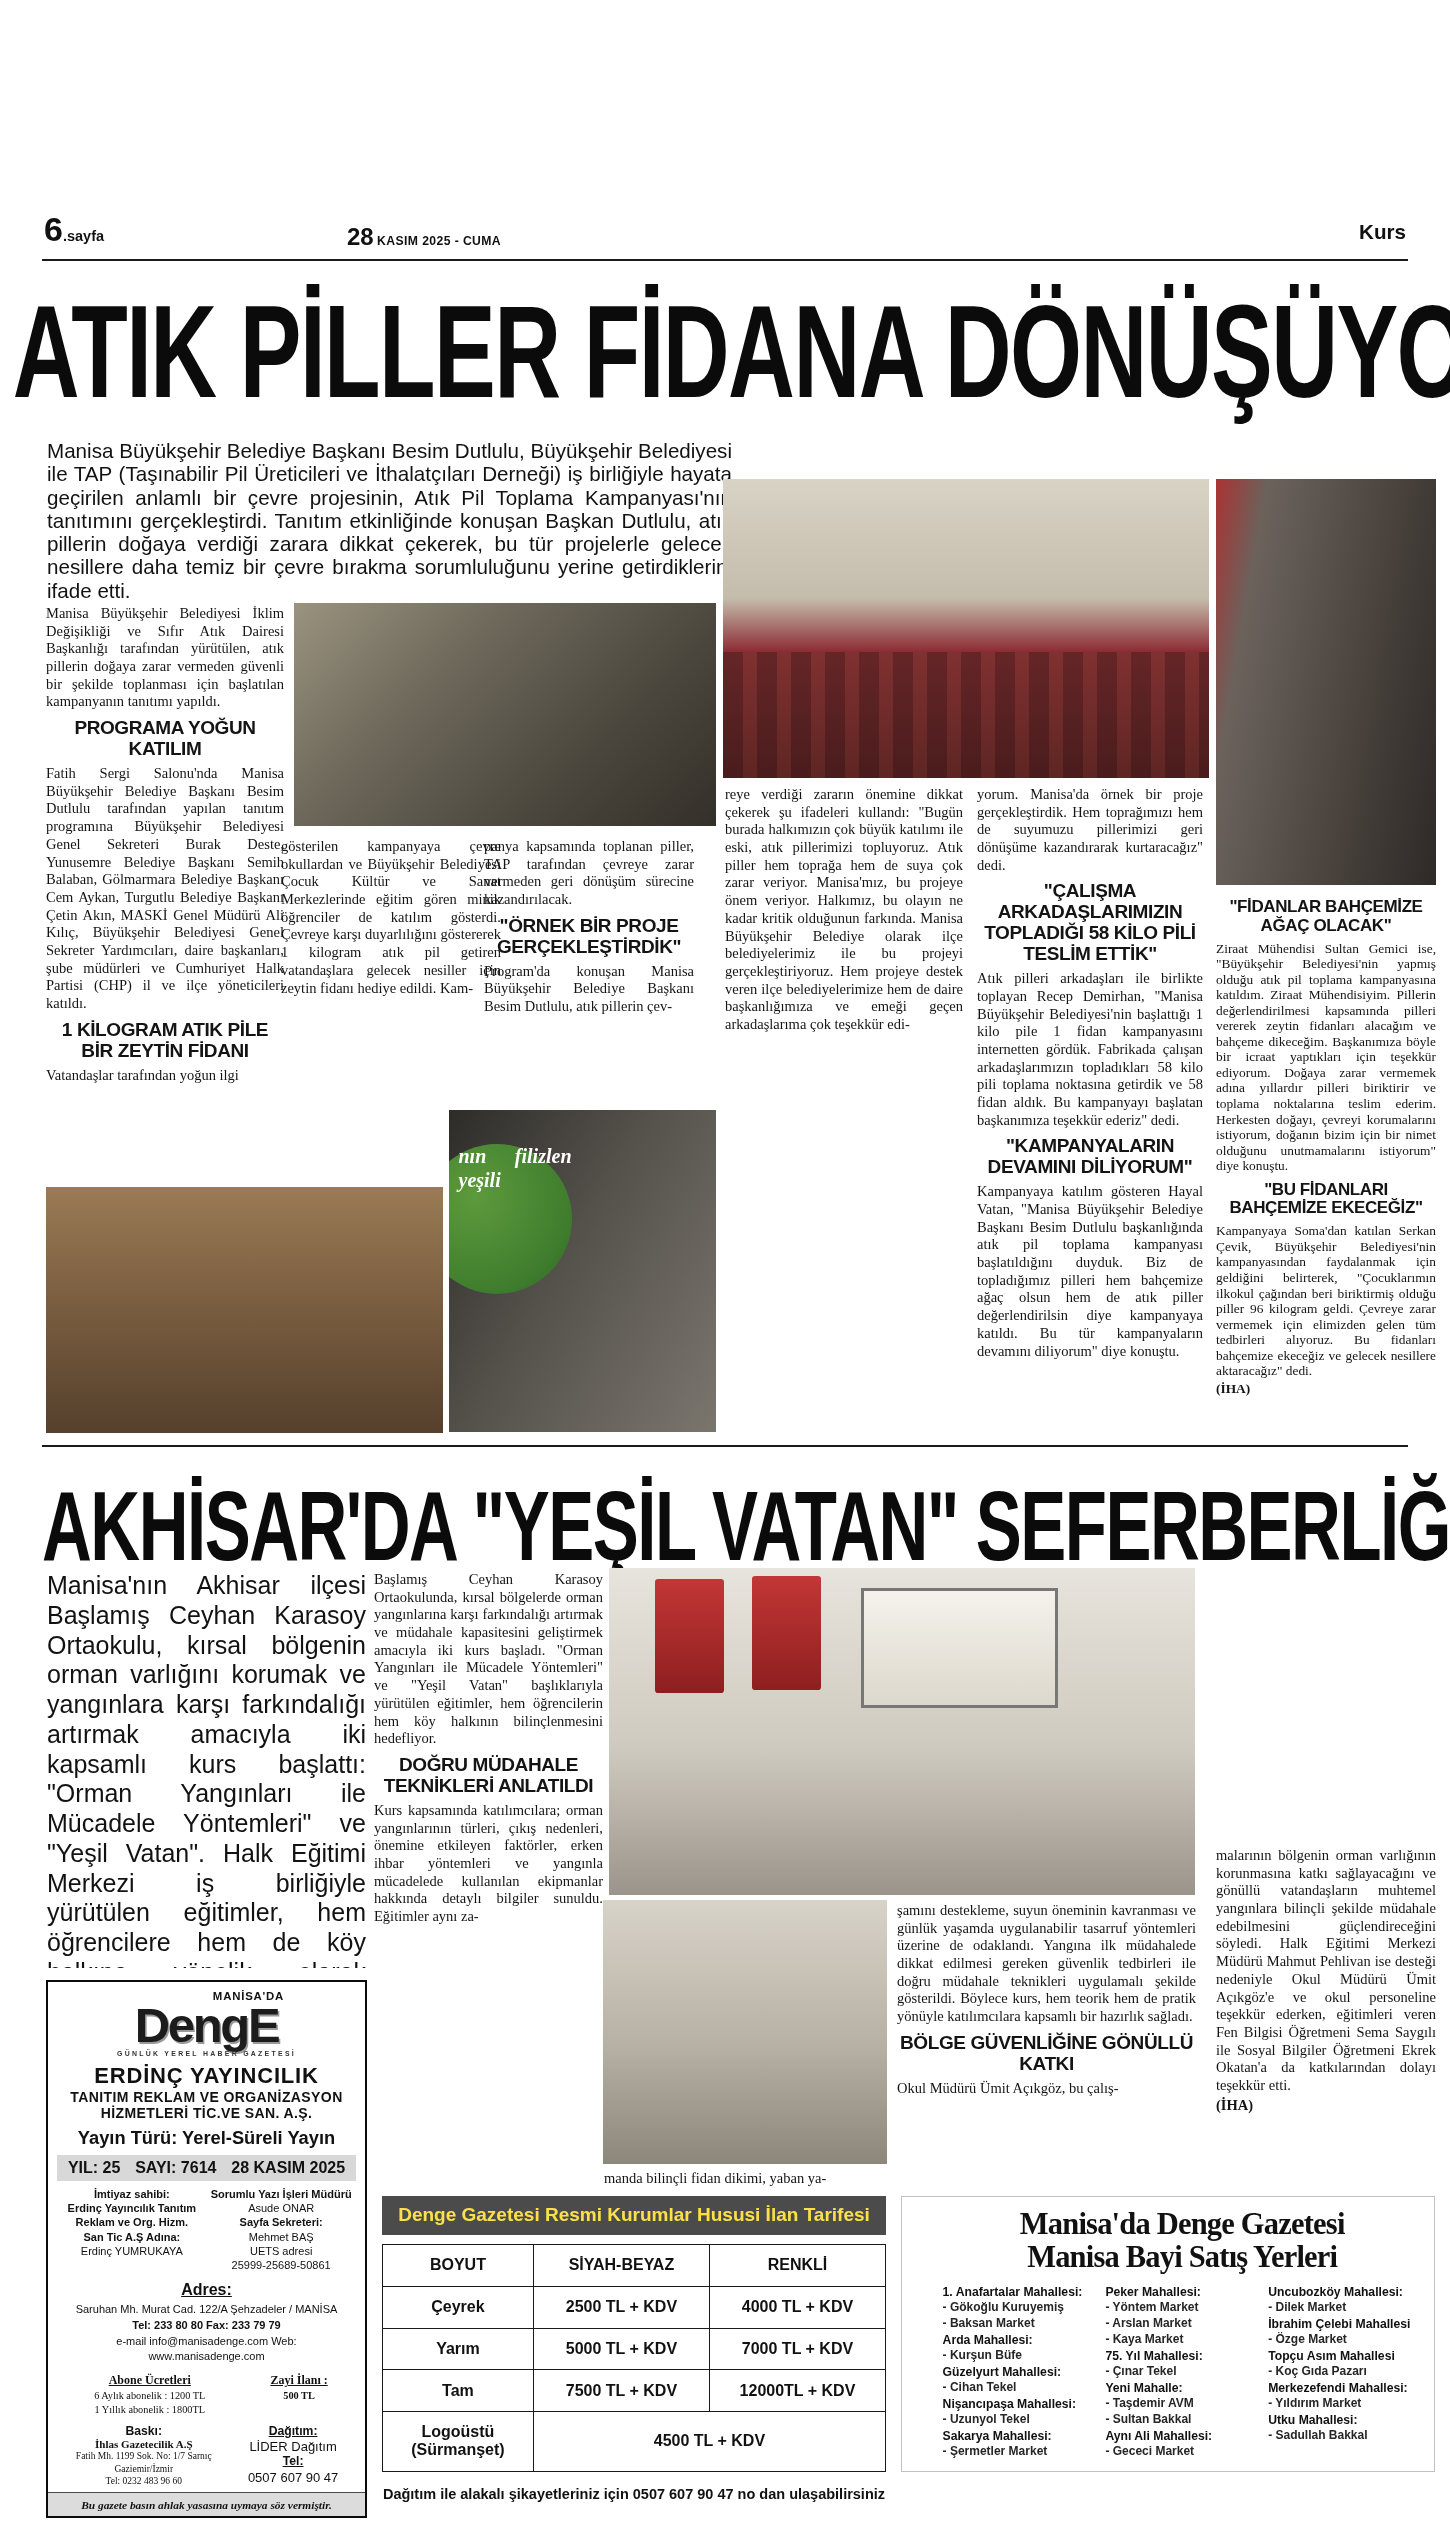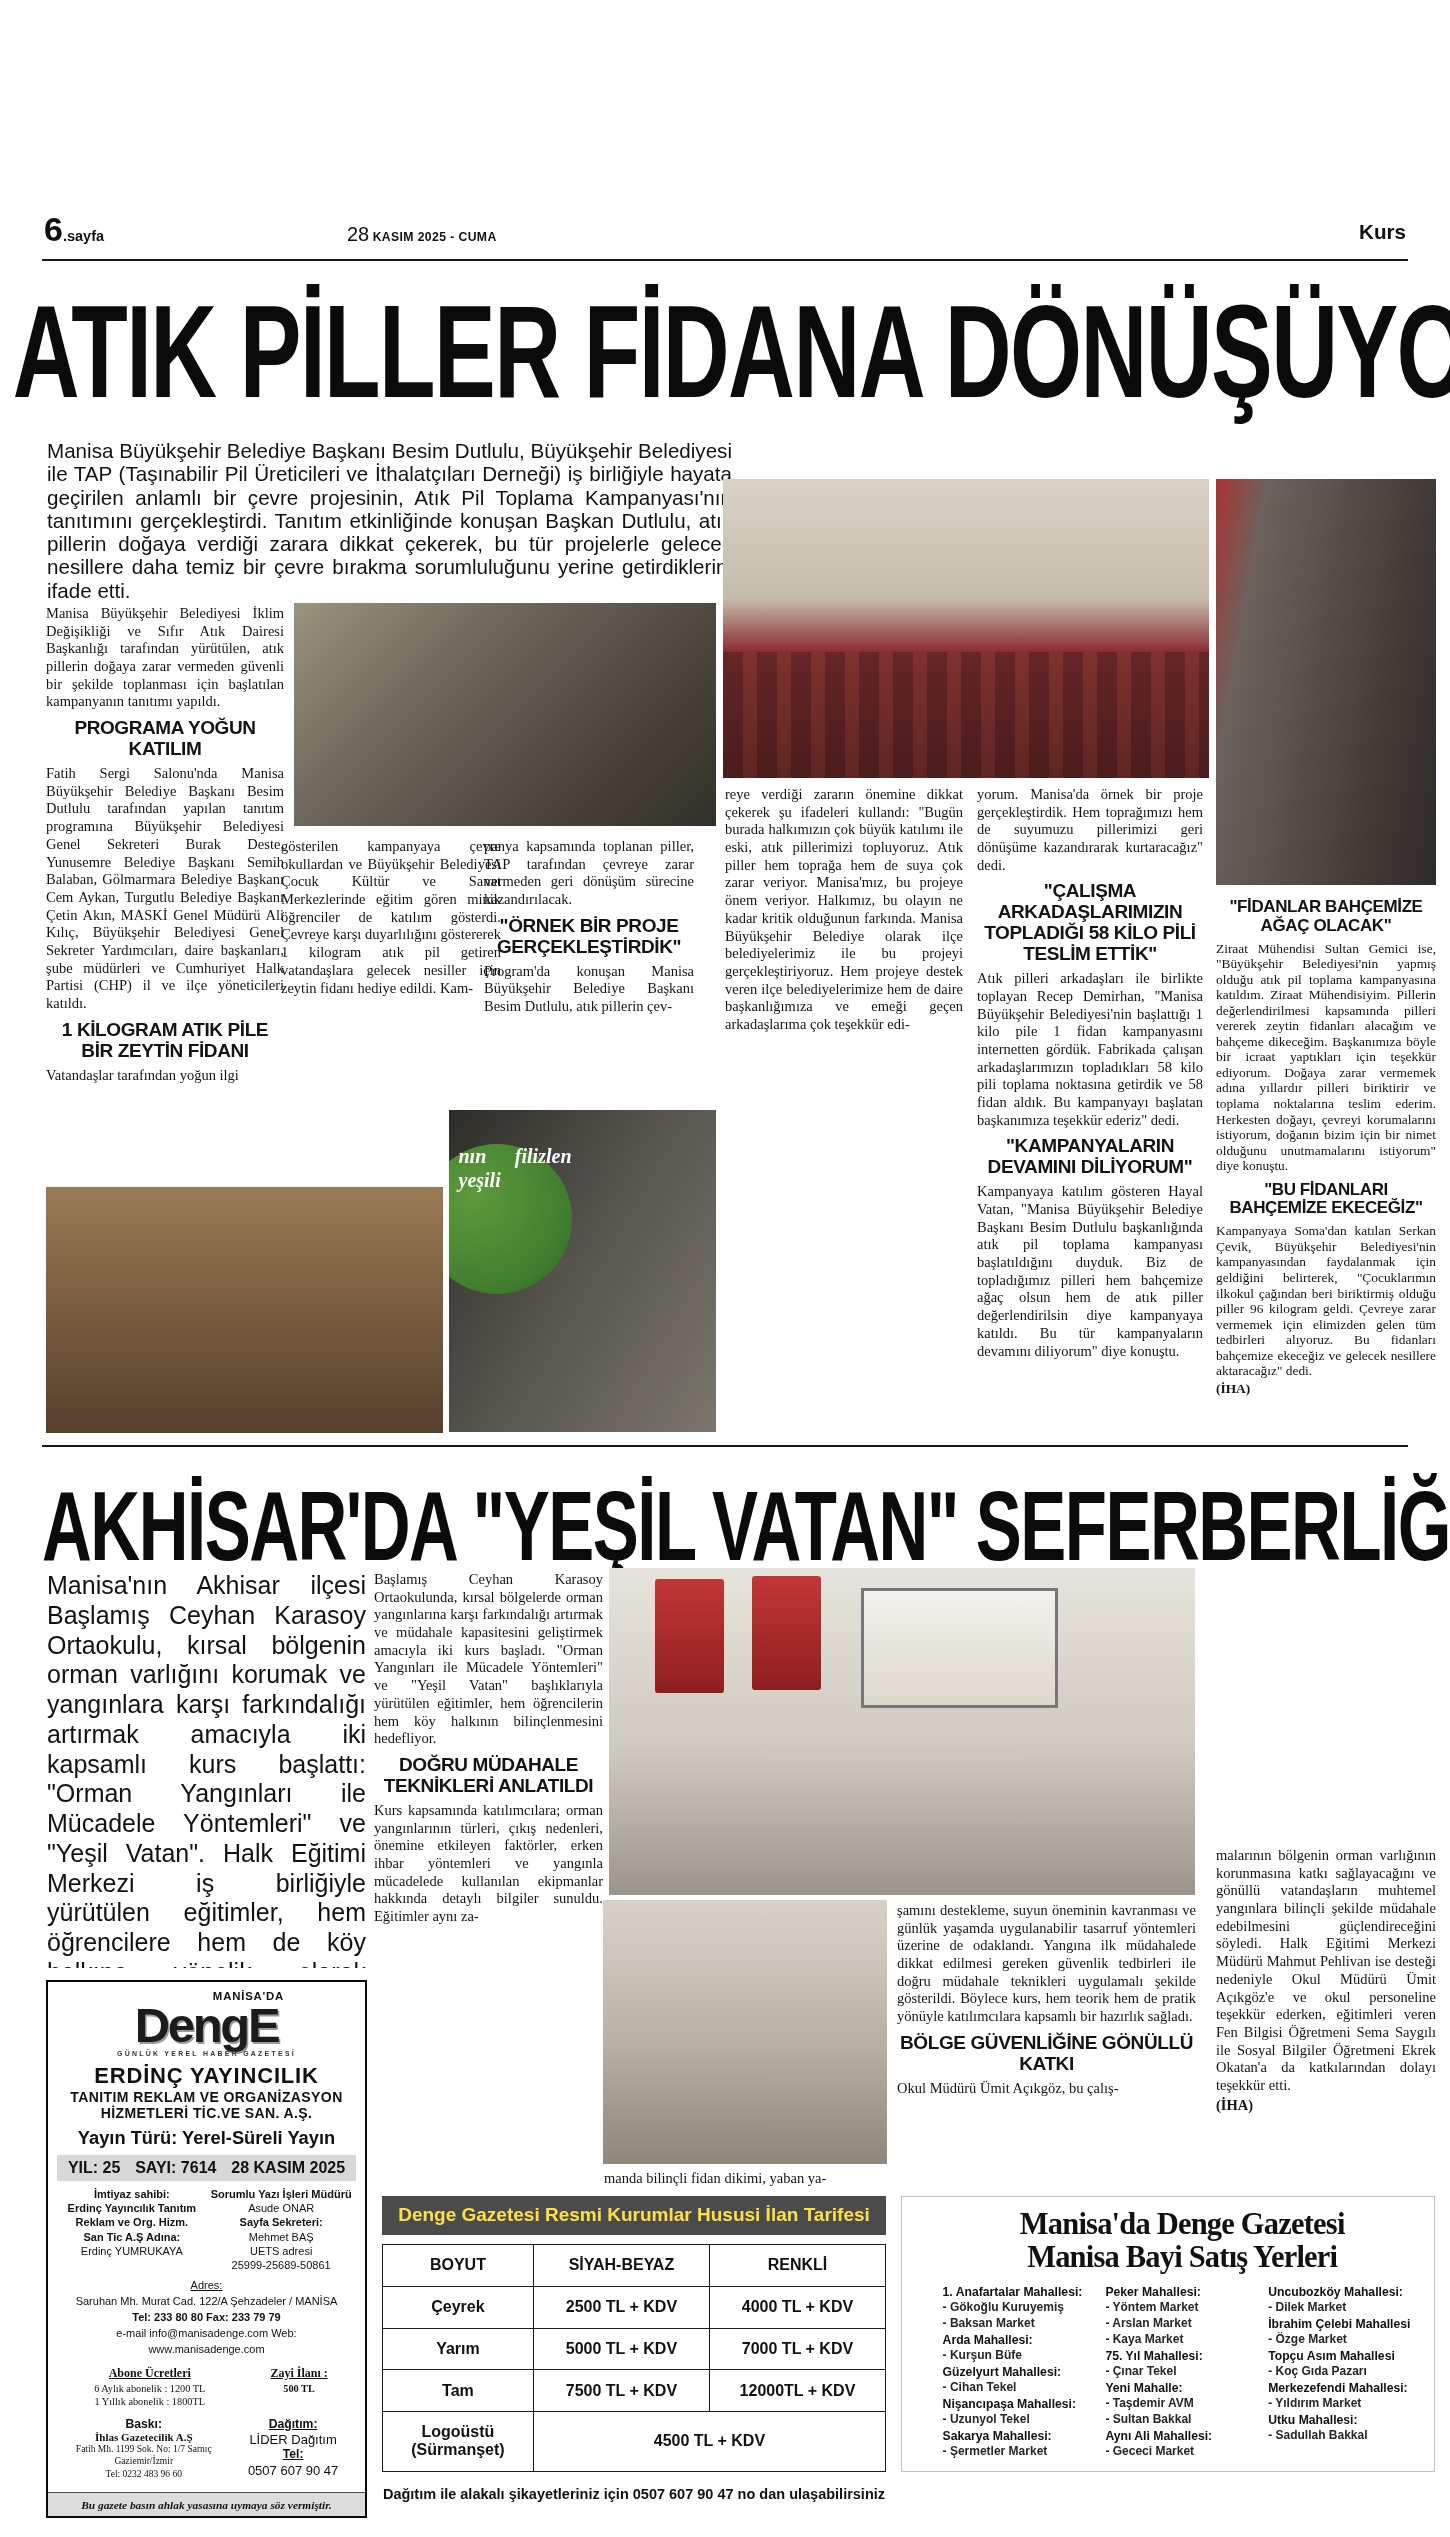--- a/index.html
+++ b/index.html
@@ -2,21 +2,21 @@
 <html style="font-size:12.2px"><head>
 <meta charset="utf-8">
 <style>
   html,body{margin:0;padding:0;background:#ffffff;}
   .page{position:relative;width:1450px;height:2538px;background:#fff;font-family:"Liberation Sans",sans-serif;color:#111;overflow:hidden;}
   .abs{position:absolute;}
 
   
   .pgnum{font-weight:700;font-size:34px;line-height:1;}
   .pgnum small{font-size:14.5px;font-weight:700;}
-  .dateline .d{font-weight:400;font-size:20px;}
+  .dateline .d{font-weight:700;font-size:24px;}
   .dateline .r{font-weight:700;font-size:12.2px;letter-spacing:0.4px;}
   .section{font-weight:700;font-size:20.6px;}
   .rule{background:#1a1a1a;}
 
   
   .hl{white-space:nowrap;text-align:center;font-weight:900;color:#0b0b0b;}
   .hl>span{display:inline-block;transform-origin:center top;letter-spacing:-1.5px;}
   #hl1>span{font-size:89px;transform:scale(1.04,1.48);}
   #hl2>span{font-size:69px;transform:scale(1.0,1.42);}
 
@@ -56,21 +56,21 @@
   .brand{font-weight:900;font-size:49px;line-height:.95;letter-spacing:-2.3px;color:#1c1c1c;text-shadow:1.5px 1.5px 0 #9a9a9a;}
   .brand-tag{font-size:6.9px;letter-spacing:2.3px;font-weight:700;color:#333;margin-top:1.5px;}
   .company{font-weight:800;font-size:22px;letter-spacing:0.8px;margin-top:6.1px;}
   .company2{font-weight:800;font-size:14px;letter-spacing:0.4px;}
   .pubtype{font-weight:800;font-size:18.3px;margin-top:6.1px;}
   .issuebar{display:flex;justify-content:space-between;align-items:center;background:#d8d8d8;margin-top:6.1px;padding:3.8px 10.7px;font-weight:800;font-size:16px;}
   .twocol{display:flex;margin-top:6.1px;font-size:11px;line-height:1.3;}
   .twocol>div{width:50%;}
   .b{font-weight:800;}
   .addr{margin-top:6.1px;font-size:11px;line-height:1.45;}
-  .addr .lbl{font-weight:400;font-size:11px;text-decoration:underline;}
+  .addr .lbl{font-weight:700;font-size:16px;text-decoration:underline;}
   .subsrow{display:flex;margin-top:7.6px;font-family:"Liberation Serif",serif;}
   .subsrow .l{width:62%;}
   .subsrow .r{width:38%;}
   .subsrow .hd{font-weight:800;font-size:12px;text-decoration:underline;}
   .subsrow .ln{font-size:10.3px;margin-top:2.3px;}
   .printrow{display:flex;margin-top:9.2px;}
   .printrow .l{width:58%;font-family:"Liberation Serif",serif;}
   .printrow .r{width:42%;}
   .printrow .hd{font-weight:800;font-size:12.2px;font-family:"Liberation Sans",sans-serif;}
   .printrow .nm{font-weight:800;font-size:11px;}

